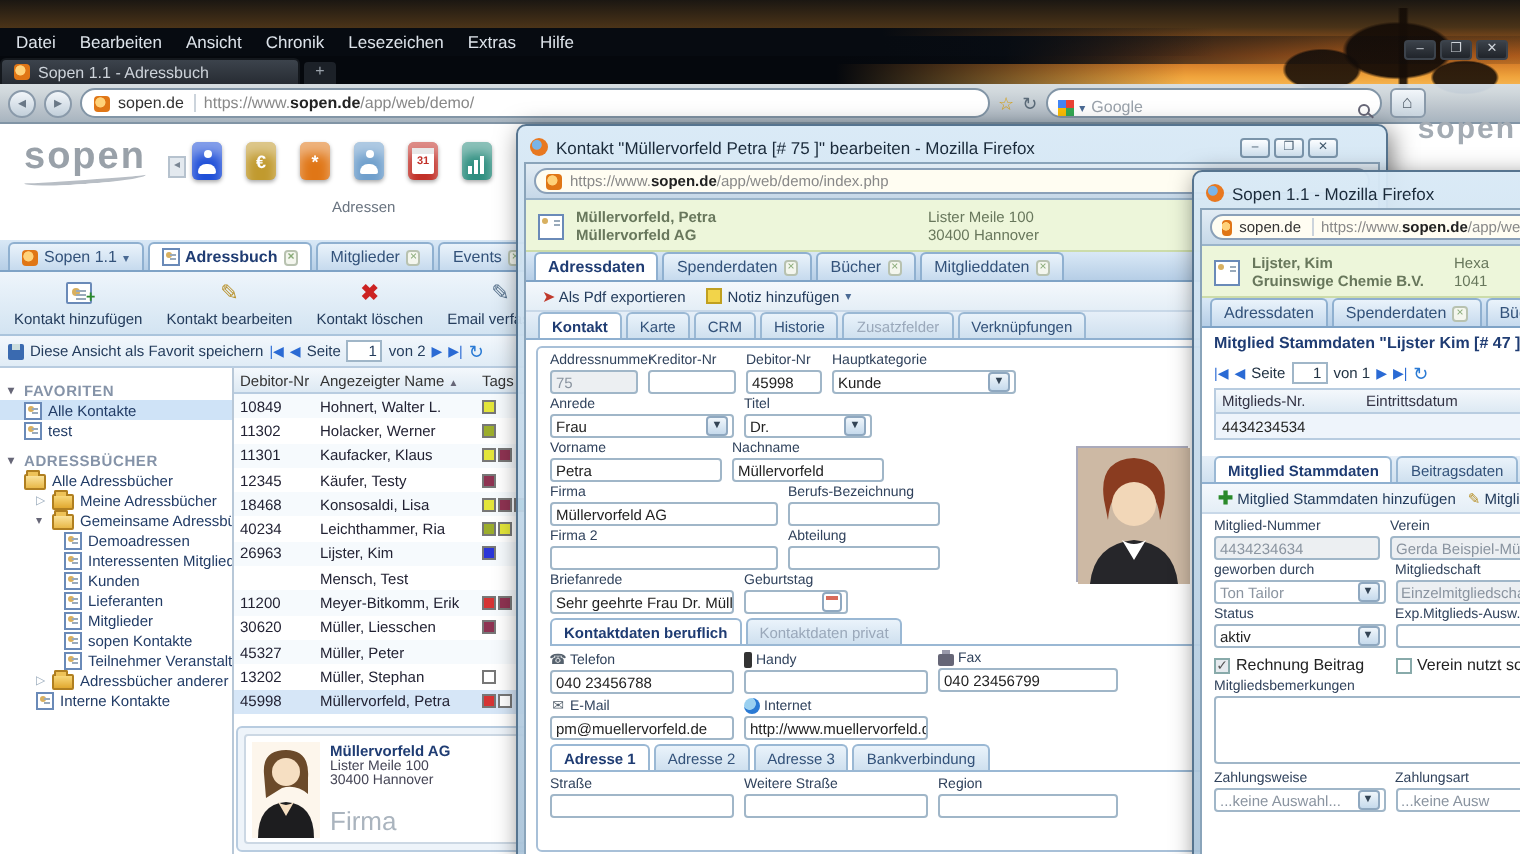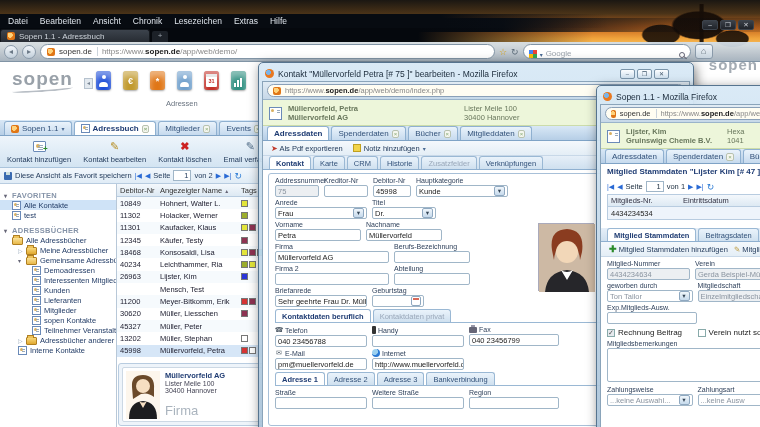--- a/index.html
+++ b/index.html
@@ -836,20 +836,27 @@
                 <span style="color:#8a94a0">Ton Tailor</span>
                 <span class="dd">▼</span>
               </span>
             </span>
           <span class="fb" style="width:90px">
               <span class="lb">Mitgliedschaft</span>
               <span class="inp dis">Einzelmitgliedschaft</span>
             </span>
         </div>
         <div class="frow">
+          <span class="fb" style="width:88px">
+              <span class="lb">Status</span>
+              <span class="inp">
+                <span>aktiv</span>
+                <span class="dd">▼</span>
+              </span>
+            </span>
           <span class="fb" style="width:90px">
               <span class="lb">Exp.Mitglieds-Ausw.</span>
               <span class="inp">
                 <span></span>
               </span>
             </span>
         </div>
         <div class="frow" style="margin-top:4px">
           <span style="width:88px;display:inline-flex;gap:3px;align-items:center">
               <span class="cb dis">✓</span>

